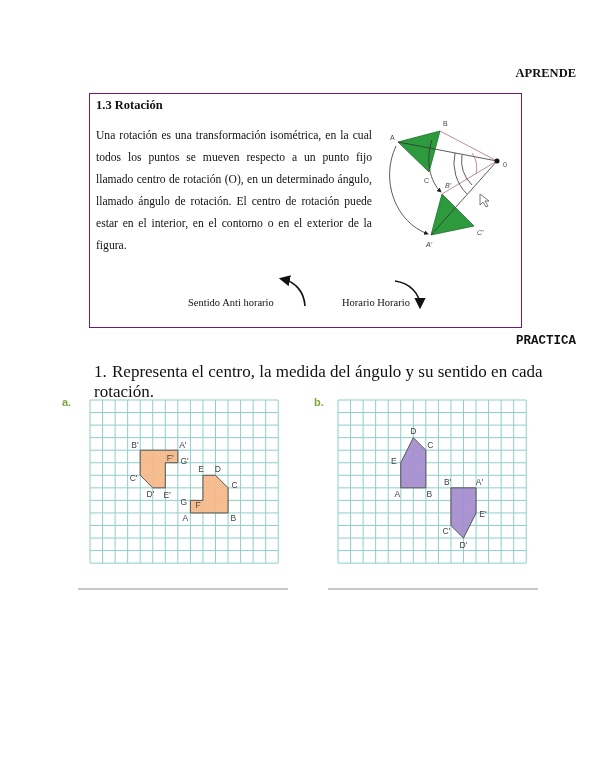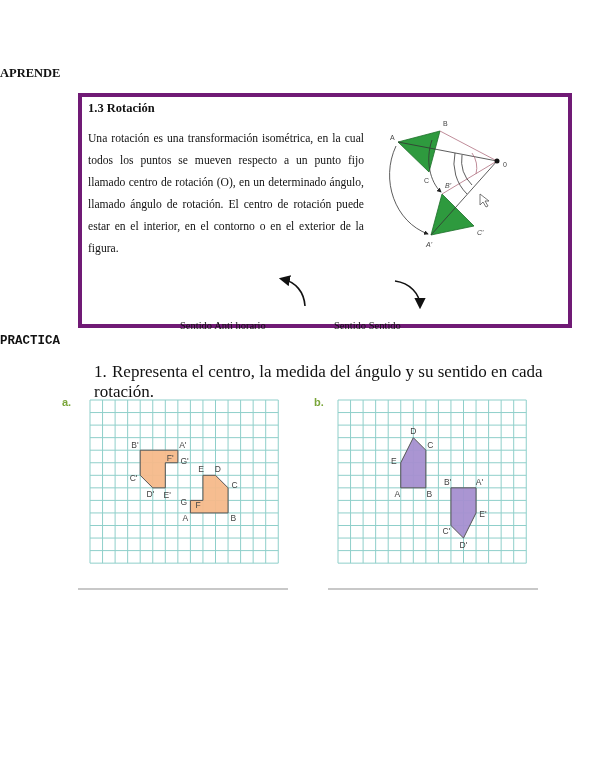--- a/index.html
+++ b/index.html
@@ -1,44 +1,44 @@
 <!DOCTYPE html>
 <html><head>
 <meta charset="utf-8">
 <style>
   html, body { margin:0; padding:0; background:#fff; }
   body { width:600px; height:777px; position:relative; overflow:hidden; font-family:"Liberation Serif", serif; color:#111; }
   .abs { position:absolute; }
-  .h-title { position:absolute; left:0; width:576px; text-align:left; font-weight:bold; font-size:12.5px; }
+  .h-title { position:absolute; left:0; width:576px; text-align:right; font-weight:bold; font-size:12.5px; }
   #aprende { top:66px; }
   #practica { top:334px;font-family:Liberation Mono, monospace; }
-  .box { position:absolute; left:78px; top:93px; width:494px; height:235px; border:4px solid #701a75; box-sizing:border-box; }
+  .box { position:absolute; left:89px; top:93px; width:433px; height:235px; border:1px solid #701a75; box-sizing:border-box; }
   .box-title { position:absolute; left:6px; top:4px; font-weight:bold; font-size:12.5px; }
   .para { position:absolute; left:6px; width:276px; font-size:11.6px; line-height:22px; text-align:justify; }
   #p1 { top:31px; }
   #p2 { top:113px; }
-  .sense-label { position:absolute; font-size:10.5px; top:203px;margin-top:20px; }
+  .sense-label { position:absolute; font-size:10.5px; top:203px; }
   #anti { left:98px; }
   #hor { left:252px; }
   .instr { position:absolute; left:94px; top:362px; font-size:17px; }
   .instr .num { display:inline-block; width:18px; }
   .plabel { position:absolute; font-family:"Liberation Sans", sans-serif; font-weight:bold; font-size:11px; color:#7aa63a; }
   svg text { font-family:"Liberation Sans", sans-serif; }
   .hr { position:absolute; height:2px; background:#c8c8c8; top:588px; }
 </style>
 </head>
 <body>
 
 <div id="aprende" class="h-title">APRENDE</div>
 
 <div class="box">
   <div class="box-title">1.3 Rotación</div>
   <div id="p1" class="para">Una rotación es una transformación isométrica, en la cual todos los puntos se mueven respecto a un punto fijo llamado centro de rotación (O), en un determinado ángulo, llamado ángulo de rotación. El centro de rotación puede estar en el interior, en el contorno o en el exterior de la figura.</div>
   <div id="anti" class="sense-label">Sentido Anti horario</div>
-  <div id="hor" class="sense-label">Sentido Sentido</div>
+  <div id="hor" class="sense-label">Horario Horario</div>
 </div>
 
 <svg class="abs" style="left:0;top:0;" width="600" height="777">
   <defs>
     <marker id="ah" markerWidth="6" markerHeight="6" refX="5" refY="3" orient="auto">
         <path d="M0,0 L6,3 L0,6 z" fill="#222"></path>
       </marker>
     <marker id="ahb" markerWidth="7" markerHeight="7" refX="5" refY="3.5" orient="auto">
         <path d="M0,0 L7,3.5 L0,7 z" fill="#111"></path>
       </marker>

